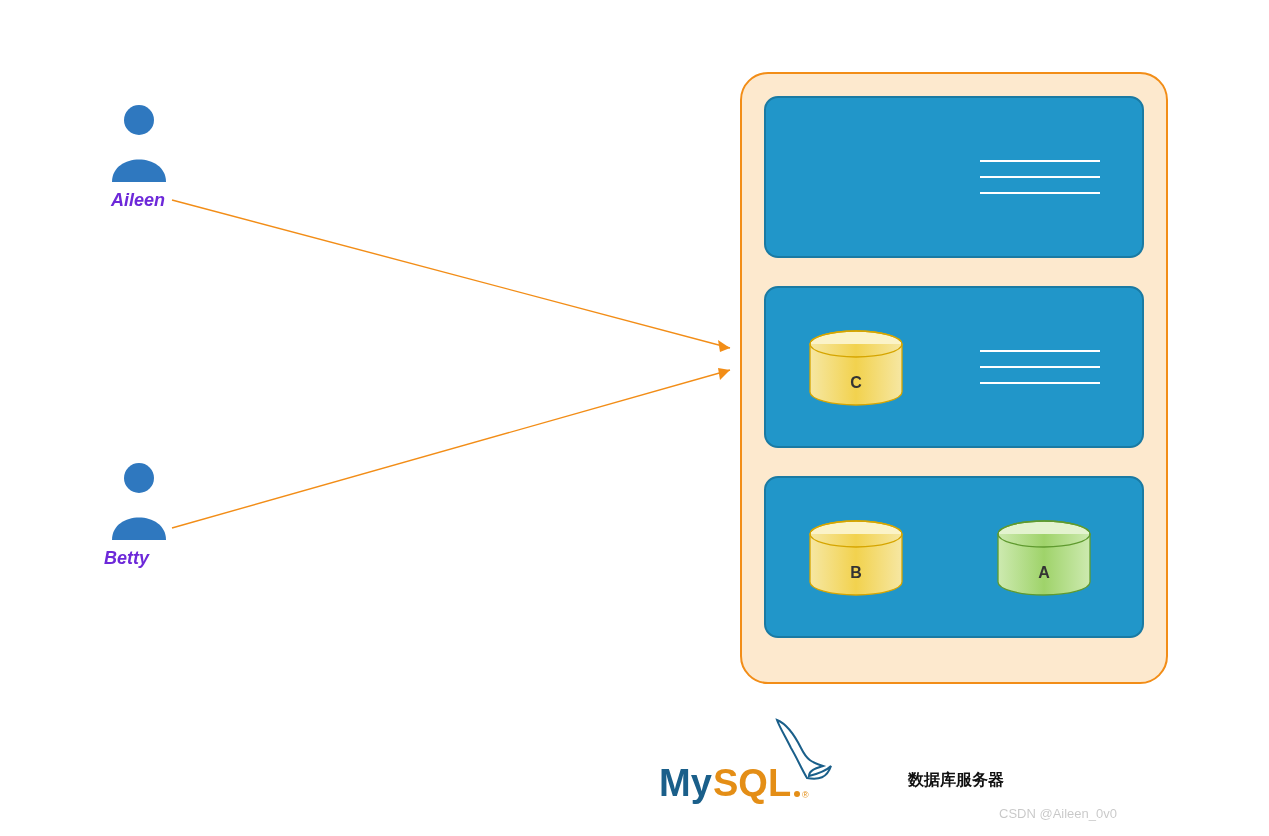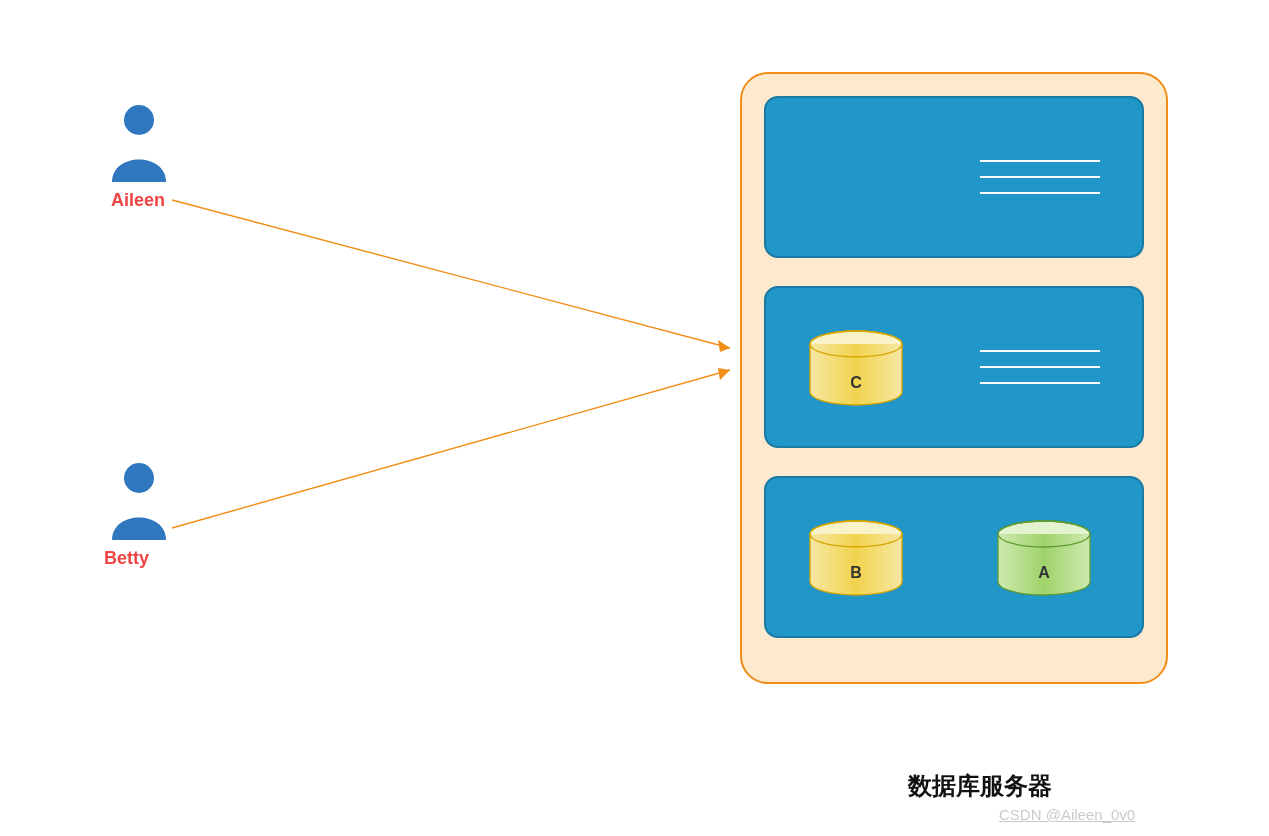--- a/index.html
+++ b/index.html
@@ -14,23 +14,24 @@
   .canvas {
     position: absolute;
     inset: 0;
   }
   .user-icon {
     position: absolute;
     color: #2f78bf;
   }
   .user-label {
     position: absolute;
-    color: #ef4444;
+    color: #6d28d9;
     font-size: 18px;
     font-weight: 600;
+    font-style: italic;
   }
   .server-box {
     position: absolute;
     border: 2px solid #f28d17;
     background: #fde9ce;
     border-radius: 28px;
     box-sizing: border-box;
     padding: 22px 22px;
   }
   .db-slot {
@@ -65,29 +66,28 @@
     font-weight: 700;
     font-size: 16px;
     color: #333;
     bottom: 10px;
   }
   .mysql-logo {
     position: absolute;
   }
   .server-label {
     position: absolute;
-    font-size: 24px;
+    font-size: 16px;
     font-weight: 700;
     color: #111;
   }
   .watermark {
     position: absolute;
-    font-size: 15px;
+    font-size: 13px;
     color: rgba(0,0,0,0.22);
-    text-decoration: underline;
   }
   .arrow-line {
     stroke: #f28d17;
     stroke-width: 1.4;
     fill: none;
   }
   .arrow-head {
     fill: #f28d17;
   }
 </style>
@@ -182,18 +182,29 @@
           <ellipse cx="48" cy="14" rx="46" ry="13" fill="#e3f3cf" stroke="#5f9a2f" stroke-width="1.3"></ellipse>
           <path d="M2 14 L2 62 A46 13 0 0 0 94 62 L94 14" fill="url(#gg1)" stroke="#5f9a2f" stroke-width="1.3"></path>
           <ellipse cx="48" cy="14" rx="46" ry="13" fill="none" stroke="#5f9a2f" stroke-width="1.3"></ellipse>
         </svg>
         <div class="cyl-label">A</div>
       </div>
     </div>
 
   </div>
 
+  <div class="mysql-logo" style="left:659px; top:718px;">
+    <svg width="175" height="90" viewBox="0 0 175 90">
+
+      <path d="M118 2 C128 6 136 18 142 30 C148 42 152 44 164 48 C158 50 150 52 150 58 C158 56 168 52 172 48 C168 60 160 62 148 60 C142 50 138 40 132 30 C126 18 120 8 118 2 Z" fill="none" stroke="#1a5f8a" stroke-width="2"></path>
+
+      <text x="0" y="78" font-family="Arial" font-size="38" font-weight="700" fill="#1a5f8a">My</text>
+      <text x="54" y="78" font-family="Arial" font-size="38" font-weight="700" fill="#e48e16">SQL</text>
+      <circle cx="138" cy="76" r="3" fill="#e48e16"></circle>
+      <text x="143" y="80" font-family="Arial" font-size="9" fill="#e48e16">®</text>
+    </svg>
+  </div>
 
   <div class="server-label" style="left:908px; top:770px;">数据库服务器</div>
 
   <div class="watermark" style="left:999px; top:806px;">CSDN @Aileen_0v0</div>
 
 </div>
 
 </body></html>

